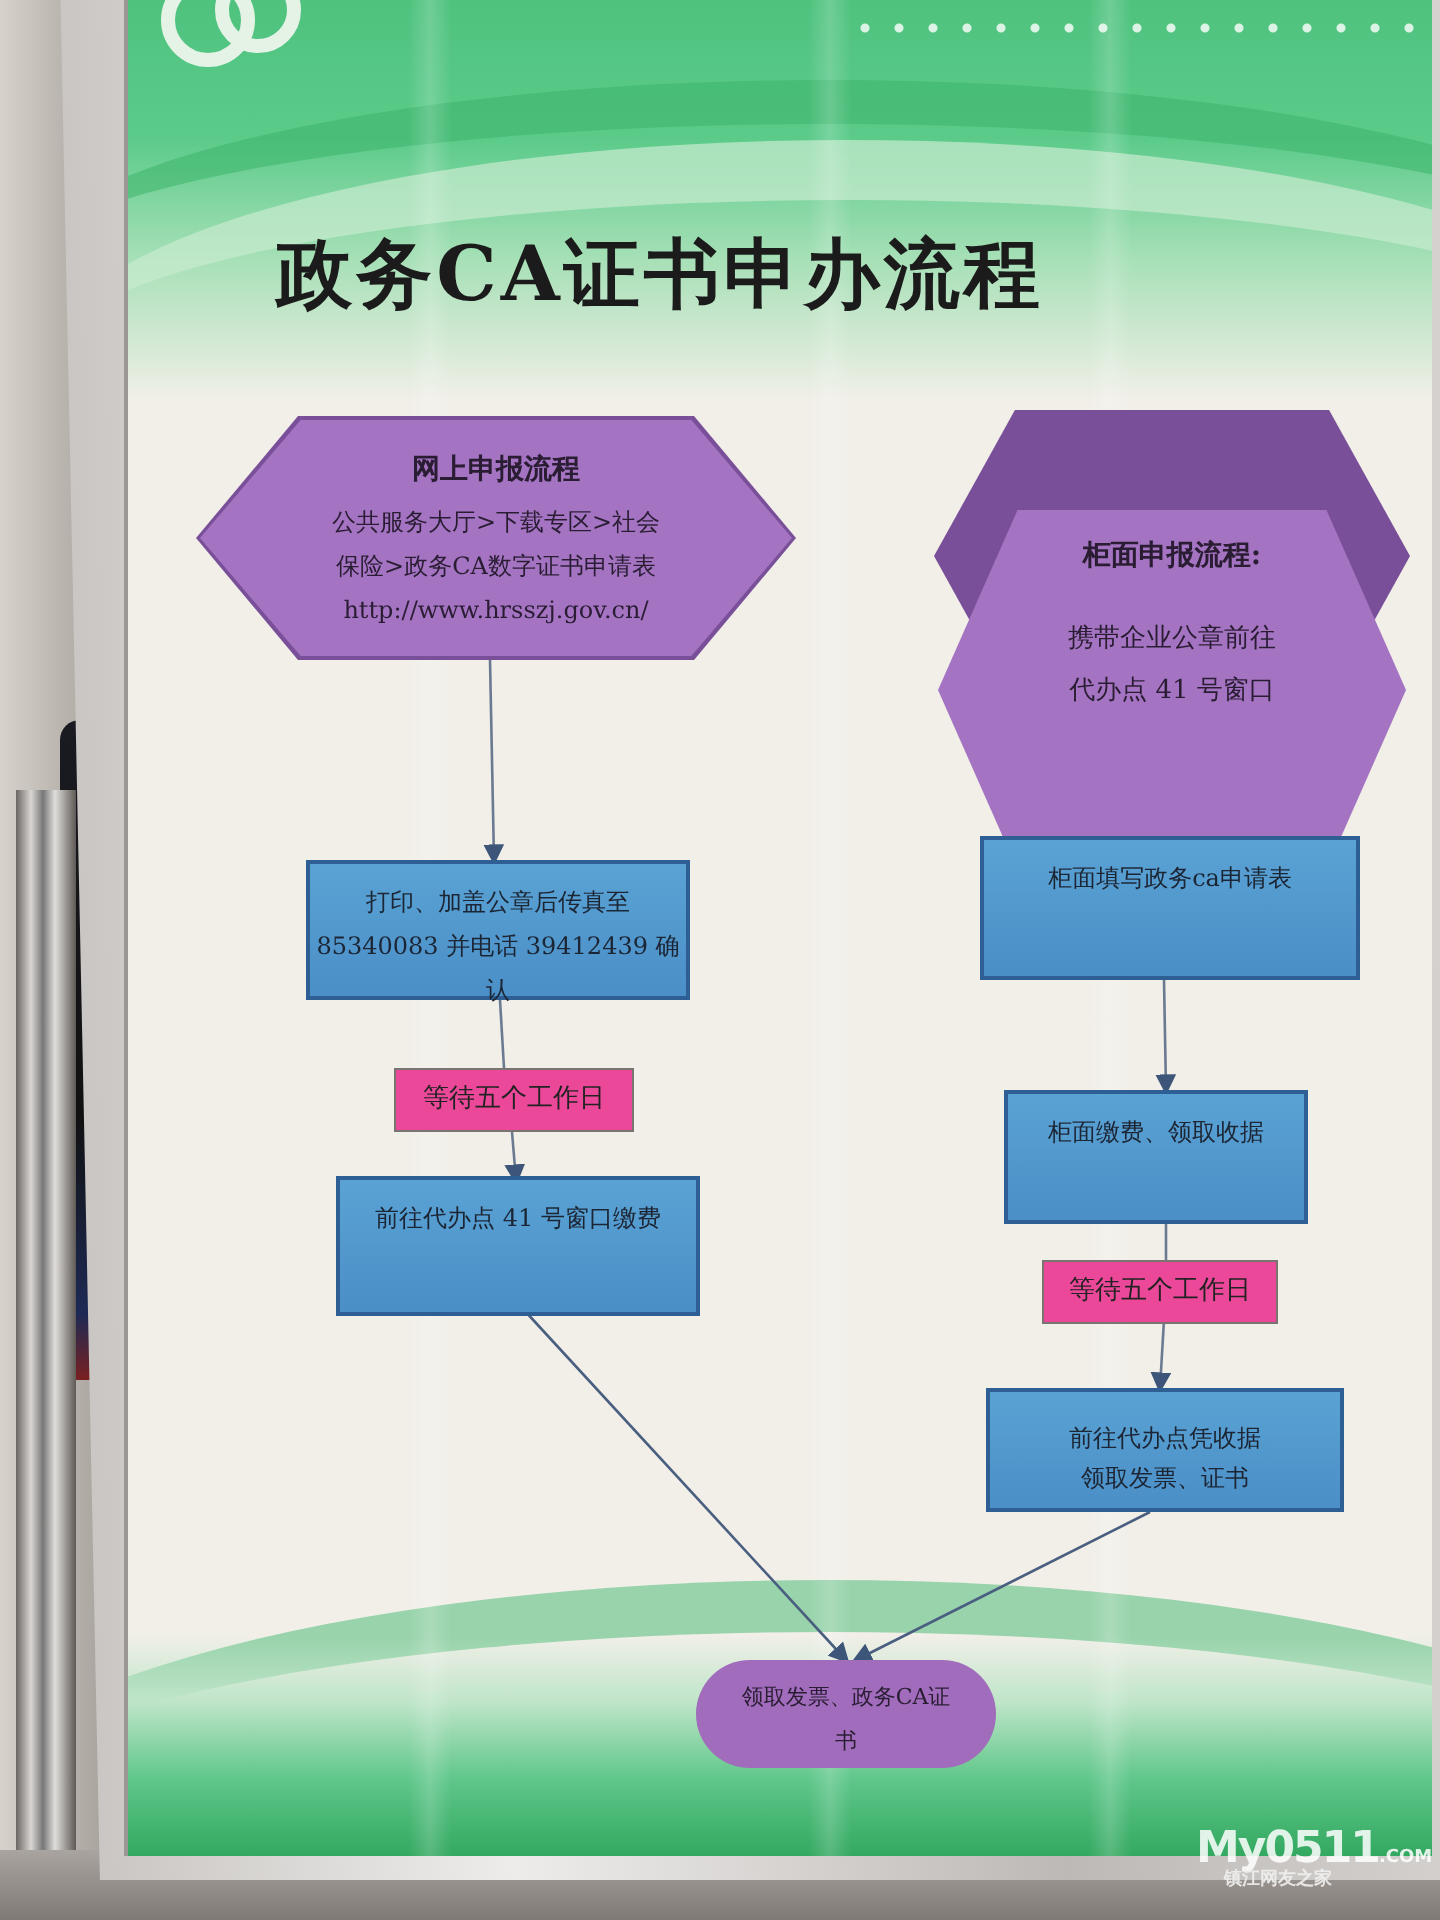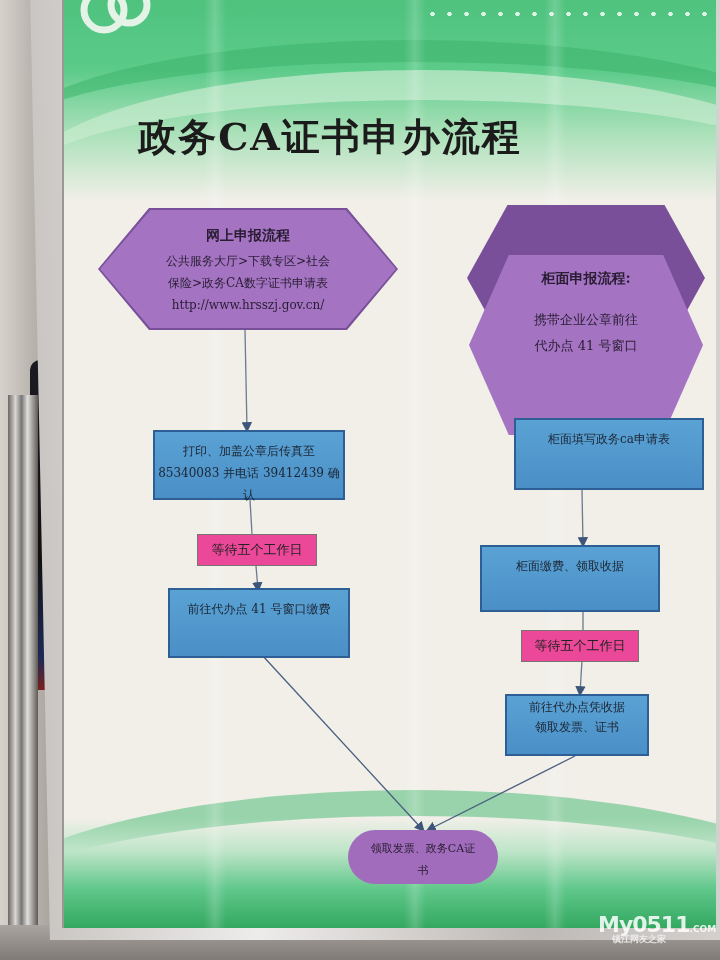--- a/index.html
+++ b/index.html
@@ -200,27 +200,27 @@
 
 <div class="box-blue" style="left:168px;top:588px;width:182px;height:70px;">前往代办点 41 号窗口缴费</div>
 
 <div class="hex-border" style="left:467px;top:205px;width:238px;height:146px;"></div>
 <div class="hexagon" style="left:469px;top:207px;width:234px;height:180px;padding-top:12px;margin-top:48px;">
   <div class="hex-title" style="margin-bottom:18px;">柜面申报流程:</div>
   <div style="font-size:13px;line-height:26px;">携带企业公章前往</div>
   <div style="font-size:13px;line-height:26px;">代办点 41 号窗口</div>
 </div>
 
-<div class="box-blue" style="left:490px;top:418px;width:190px;height:72px;margin-left:24px;">柜面填写政务ca申请表</div>
-
-<div class="box-blue" style="left:480px;top:545px;width:180px;height:67px;">柜面缴费、领取收据</div>
+<div class="box-blue" style="left:490px;top:418px;width:190px;height:72px;">柜面填写政务ca申请表</div>
+
+<div class="box-blue" style="left:502px;top:545px;width:152px;height:67px;">柜面缴费、领取收据</div>
 
 <div class="box-wait" style="left:521px;top:630px;width:118px;height:32px;line-height:30px;">等待五个工作日</div>
 
-<div class="box-blue" style="left:505px;top:694px;width:144px;height:62px;padding-top:1px;line-height:20px;">
+<div class="box-blue" style="left:493px;top:694px;width:179px;height:62px;padding-top:13px;line-height:20px;">
   <div>前往代办点凭收据</div>
   <div>领取发票、证书</div>
 </div>
 
 <div class="pill" style="left:348px;top:830px;width:150px;height:54px;">
   <div>领取发票、政务CA证</div>
   <div>书</div>
 </div>
 
 <div class="watermark">

